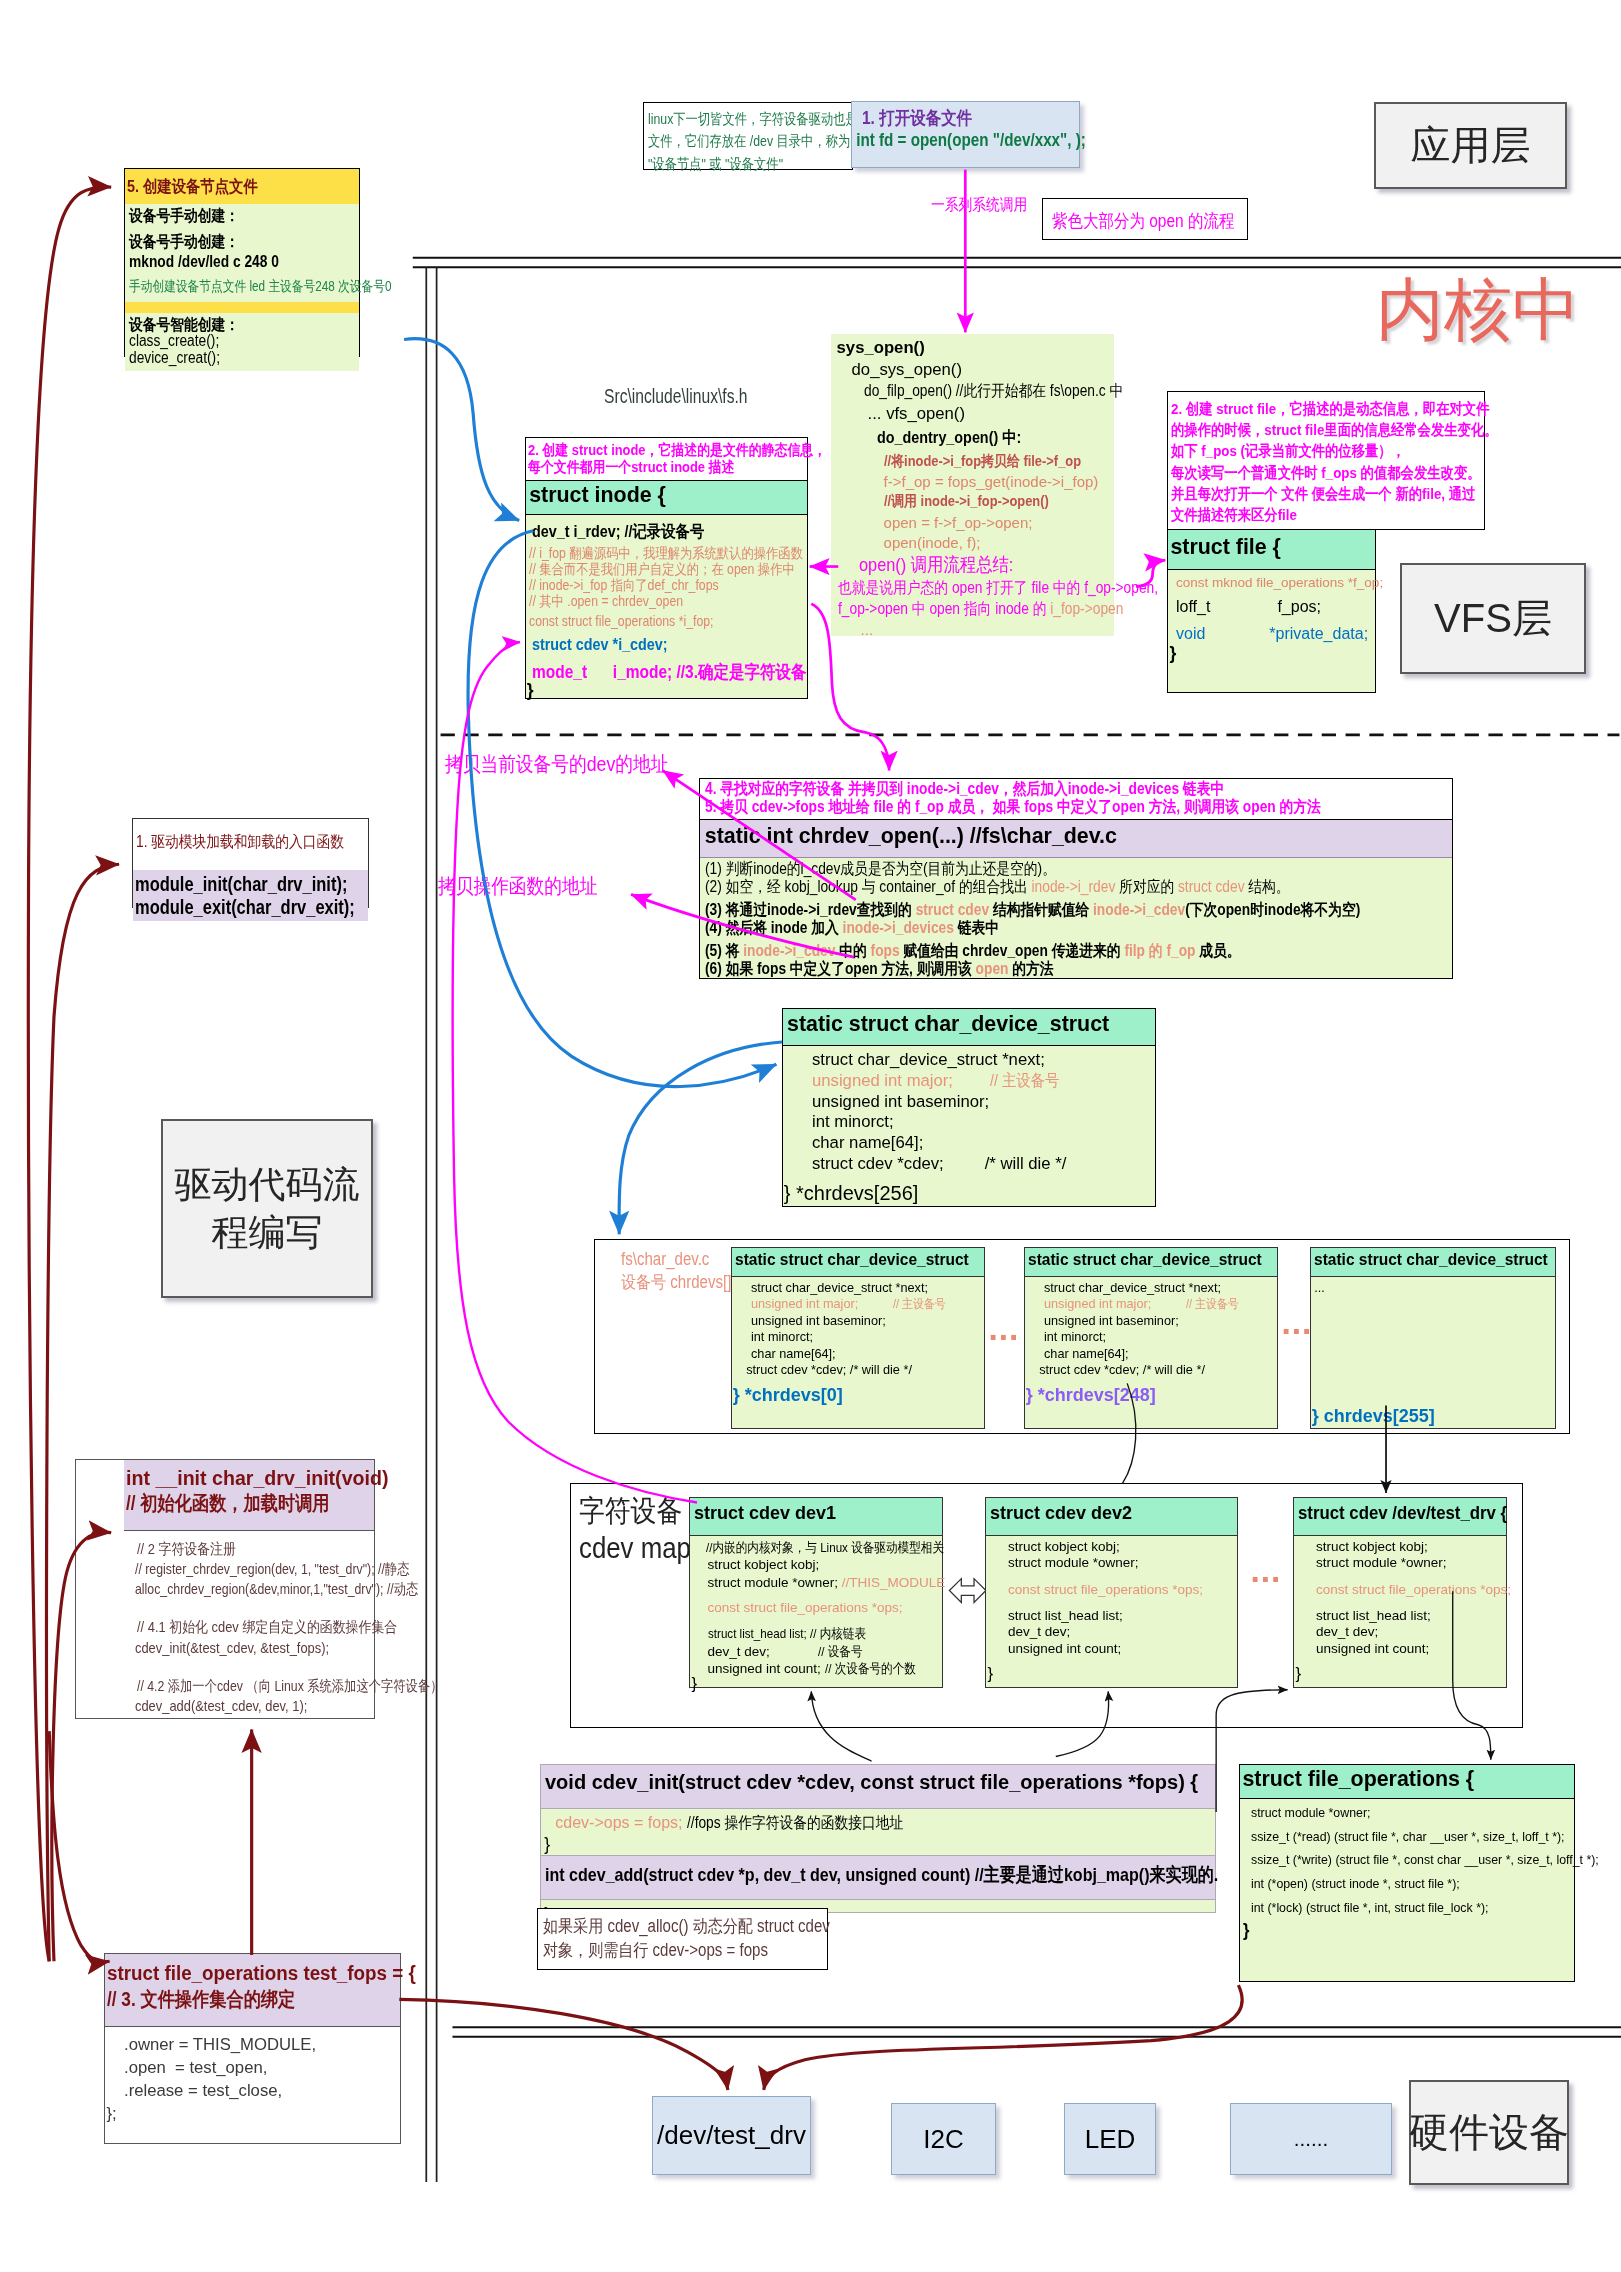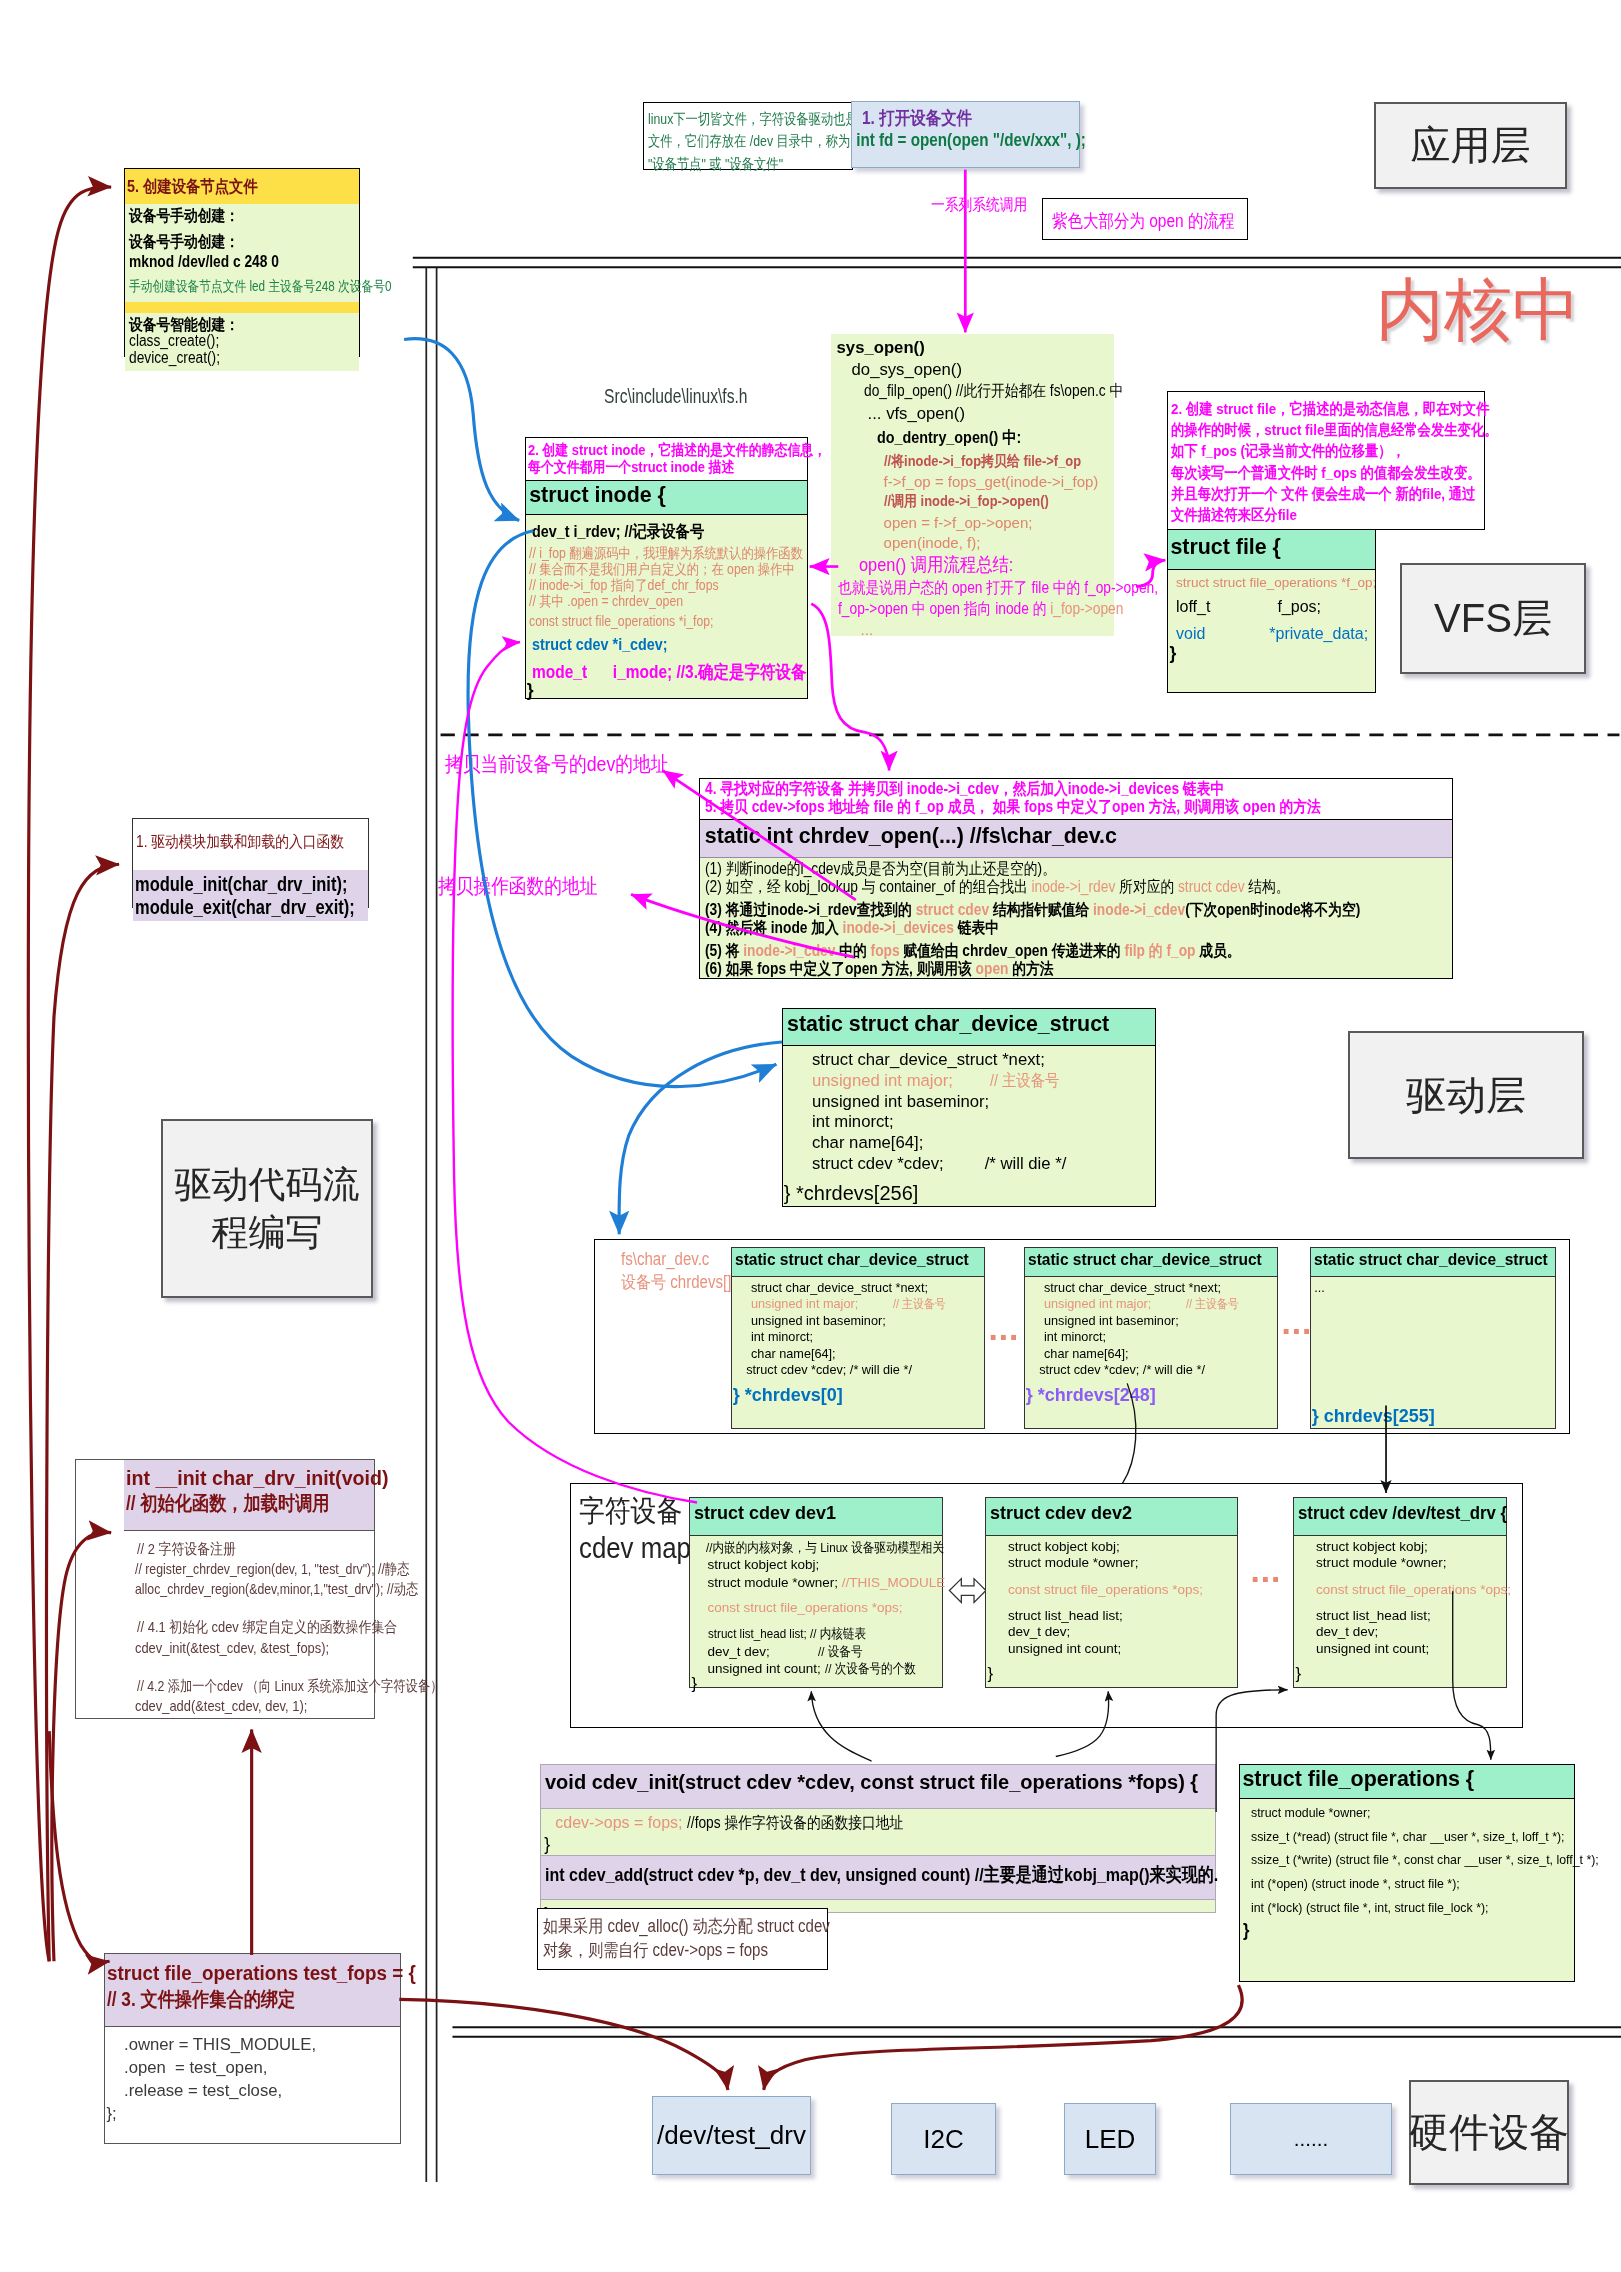--- a/index.html
+++ b/index.html
@@ -48,23 +48,20 @@
   <line x1="555" y1="925" x2="2040" y2="925" stroke="#111" stroke-width="3.4" stroke-dasharray="18 12"></line>
 
 </svg>
 
 <div class="abs graybox" style="left:1374px;top:102px;width:193px;height:87px;font-size:40px;">
   <span>应用层</span>
     </div>
 <div class="abs graybox" style="left:1400px;top:563px;width:186px;height:111px;font-size:40px;">
   <span>VFS层</span>
     </div>
-<div class="abs graybox" style="left:1348px;top:1031px;width:236px;height:128px;font-size:40px;">
-  <span>驱动层</span>
-    </div>
 <div class="abs graybox" style="left:1409px;top:2080px;width:160px;height:105px;font-size:40px;white-space:nowrap;overflow:visible;">
   <span>硬件设备</span>
     </div>
 <div class="abs" style="left:1371px;top:270px;width:214px;height:79px;font-size:68px;font-weight:normal;color:#e8685d;text-align:center;line-height:79px;text-shadow:3.2px 3.2px 2.4px rgba(160,160,170,.45);">
   <span>内核中</span></div>
 
 <div class="abs graybox" style="left:161px;top:1119px;width:212px;height:179px;font-size:37px;line-height:1.28;text-align:center;white-space:pre-line;">
   <span>驱动代码流
 程编写</span></div>
 
@@ -190,21 +187,21 @@
   <span class="sq">    2. 创建 struct file，它描述的是动态信息，即在对文件</span>
   <span class="sq">的操作的时候，struct file里面的信息经常会发生变化。</span>
   <span class="sq">   如下 f_pos (记录当前文件的位移量），</span>
   <span class="sq">每次读写一个普通文件时 f_ops 的值都会发生改变。</span>
   <span class="sq">   并且每次打开一个 文件 便会生成一个 新的file, 通过</span>
   <span class="sq">文件描述符来区分file</span>
 </div>
 <div class="abs" style="left:1167px;top:529px;width:209px;height:164px;border:1.3px solid #000;background:#e8f7cd;">
   <div style="height:34px;background:#9ef0cb;border-bottom:1.3px solid #000;padding:4.8px 0 0 2.4px;font-size:21.4px;font-weight:bold;"><span>struct file {</span></div>
   <div style="padding:5.6px 0 0 8px;">
-    <div style="font-size:13.5px;color:#e0856e;margin-bottom:8px;white-space:nowrap;"><span>struct struct file_operations *f_op;</span></div>
+    <div style="font-size:13.5px;color:#e0856e;margin-bottom:8px;white-space:nowrap;"><span>const mknod file_operations *f_op;</span></div>
     <div style="font-size:16px;margin-bottom:8.7px;white-space:nowrap;"><span>loff_t</span><span style="display:inline-block;width:67px;"></span><span>f_pos;</span></div>
     <div style="font-size:16px;color:#0070c0;white-space:nowrap;"><span>void</span><span style="display:inline-block;width:64px;"></span><span>*private_data;</span></div>
     <div style="font-size:17.5px;font-weight:bold;margin-left:-6.4px;"><span>}</span></div>
   </div>
 </div>
 
 <div class="abs" style="left:699px;top:778px;width:754px;height:201px;border:1.3px solid #000;background:#e8f7cd;">
   <div style="height:39px;background:#fff;border-bottom:1.3px solid #000;padding:0.8px 0 0 4.8px;font-size:16px;font-weight:bold;color:#ff00ff;line-height:18px;">
     <span class="sq">4. 寻找对应的字符设备 并拷贝到 inode-&gt;i_cdev，然后加入inode-&gt;i_devices 链表中</span>
     <span class="sq">5. 拷贝 cdev-&gt;fops 地址给 file 的 f_op 成员， 如果 fops 中定义了open 方法, 则调用该 open 的方法</span>

